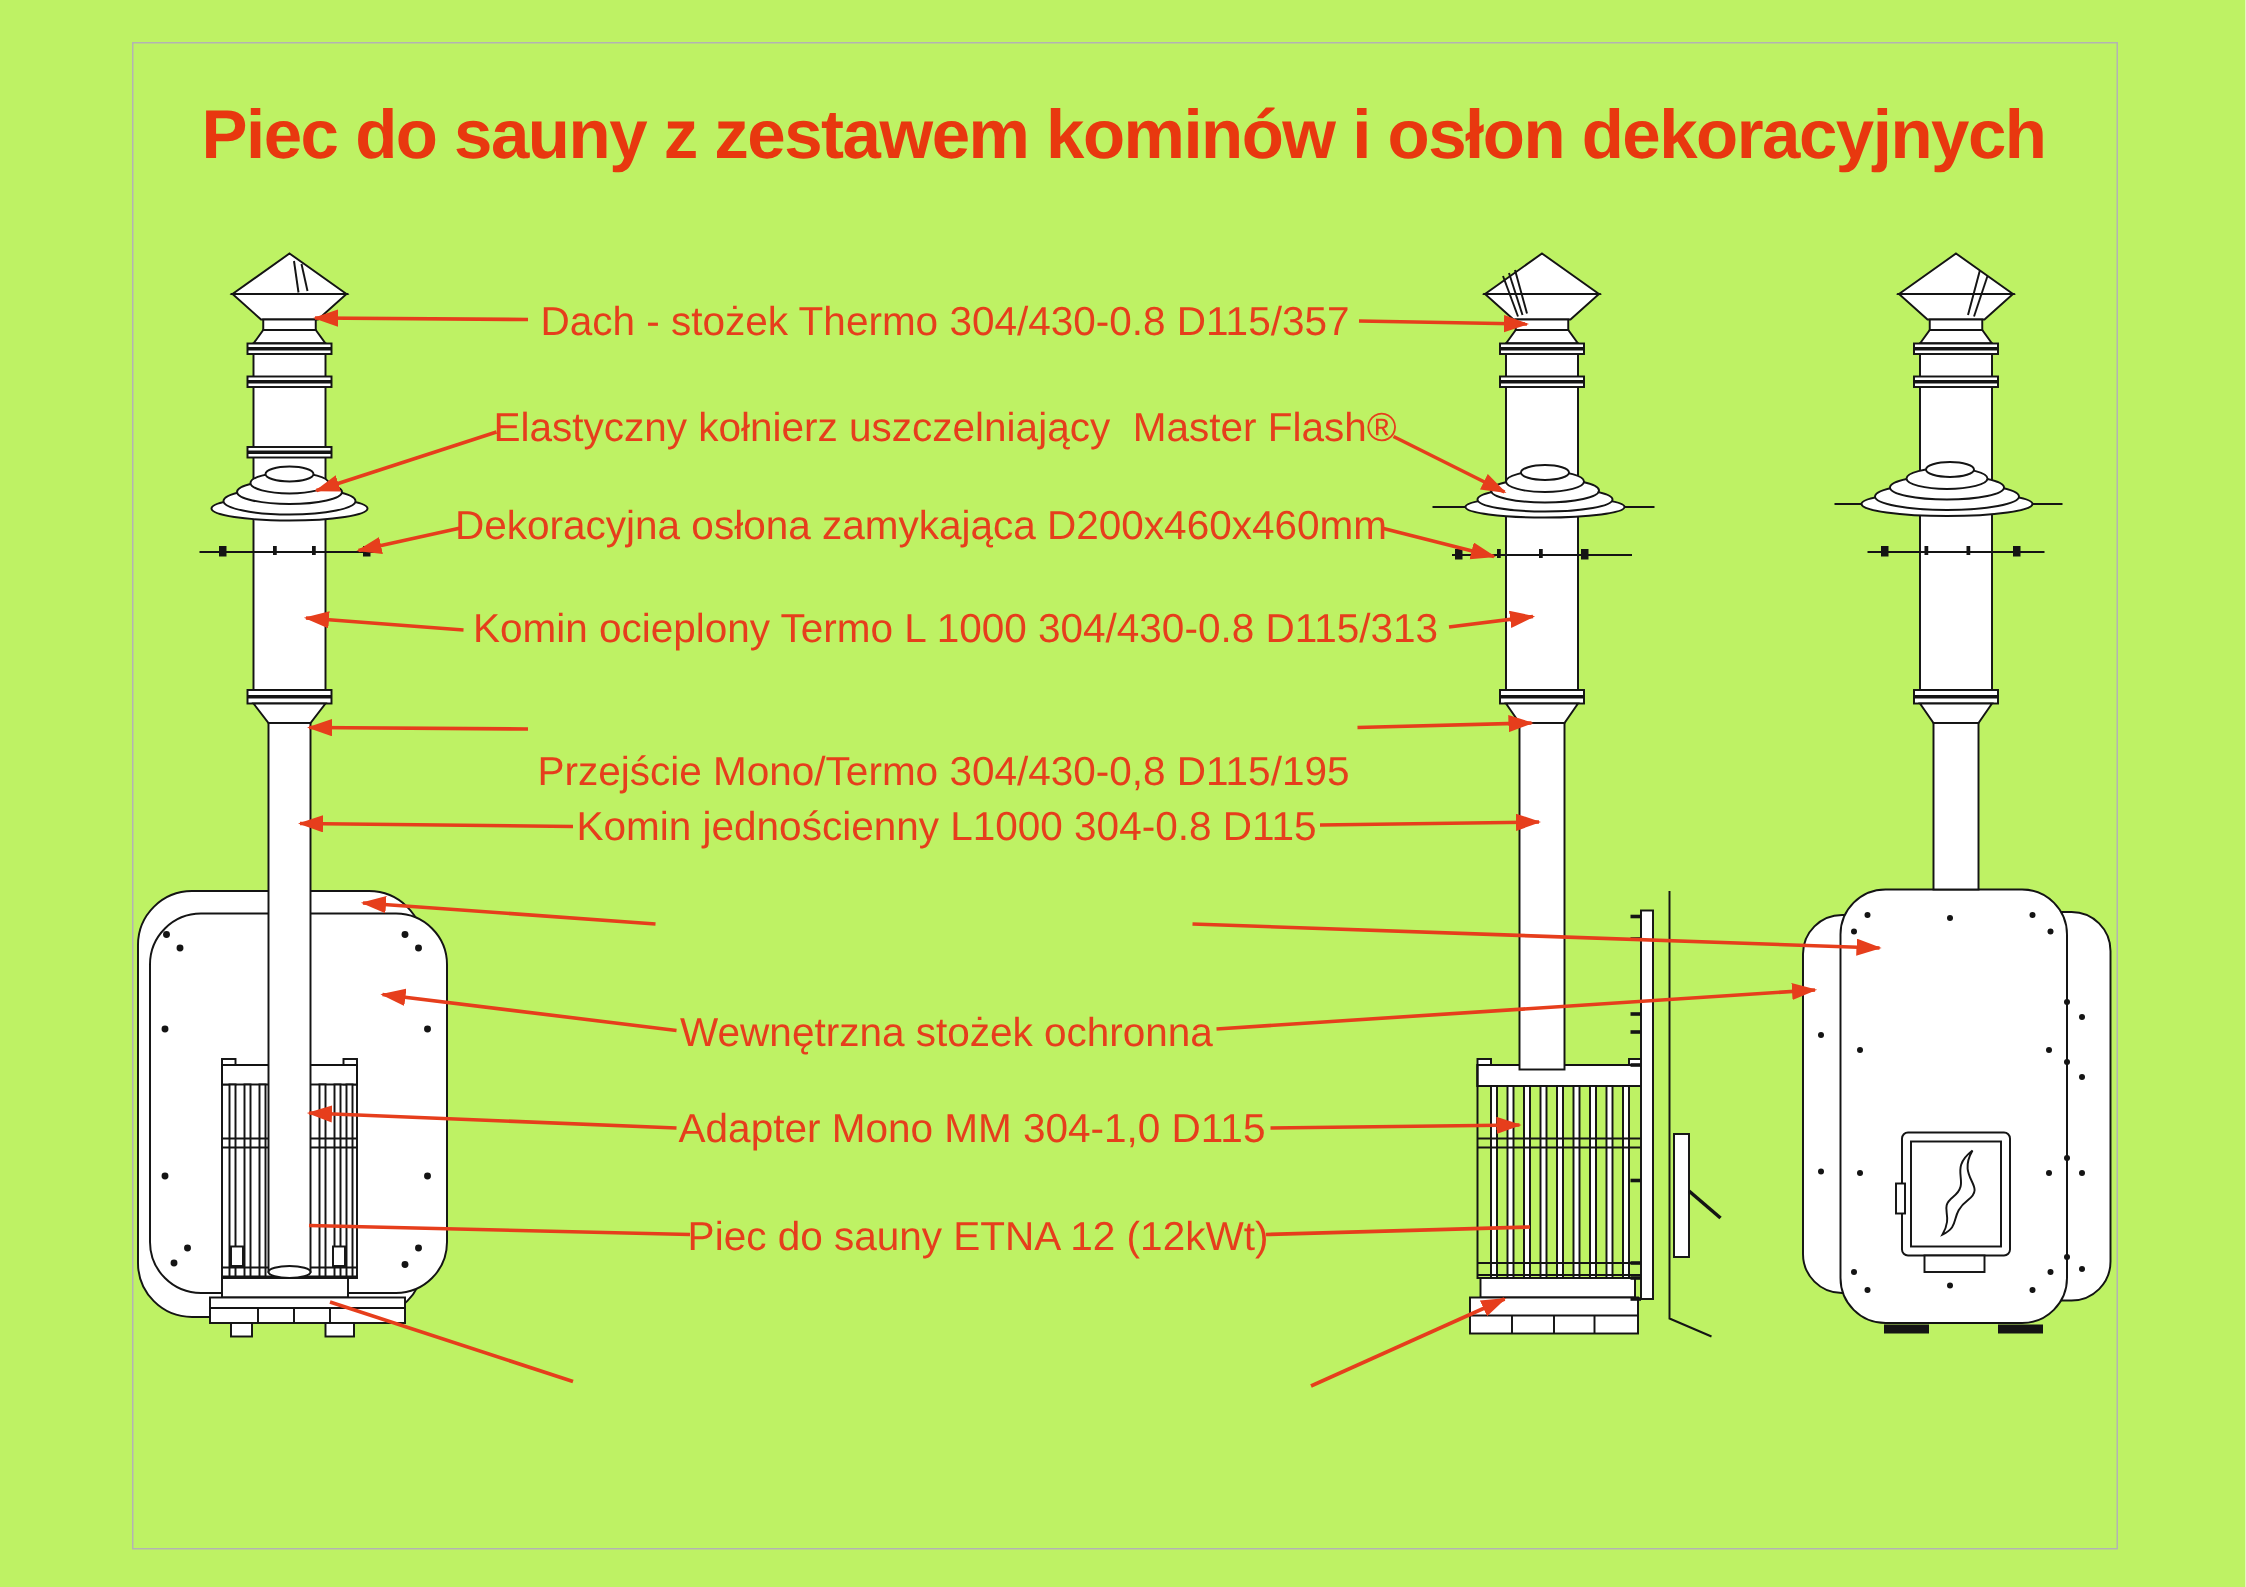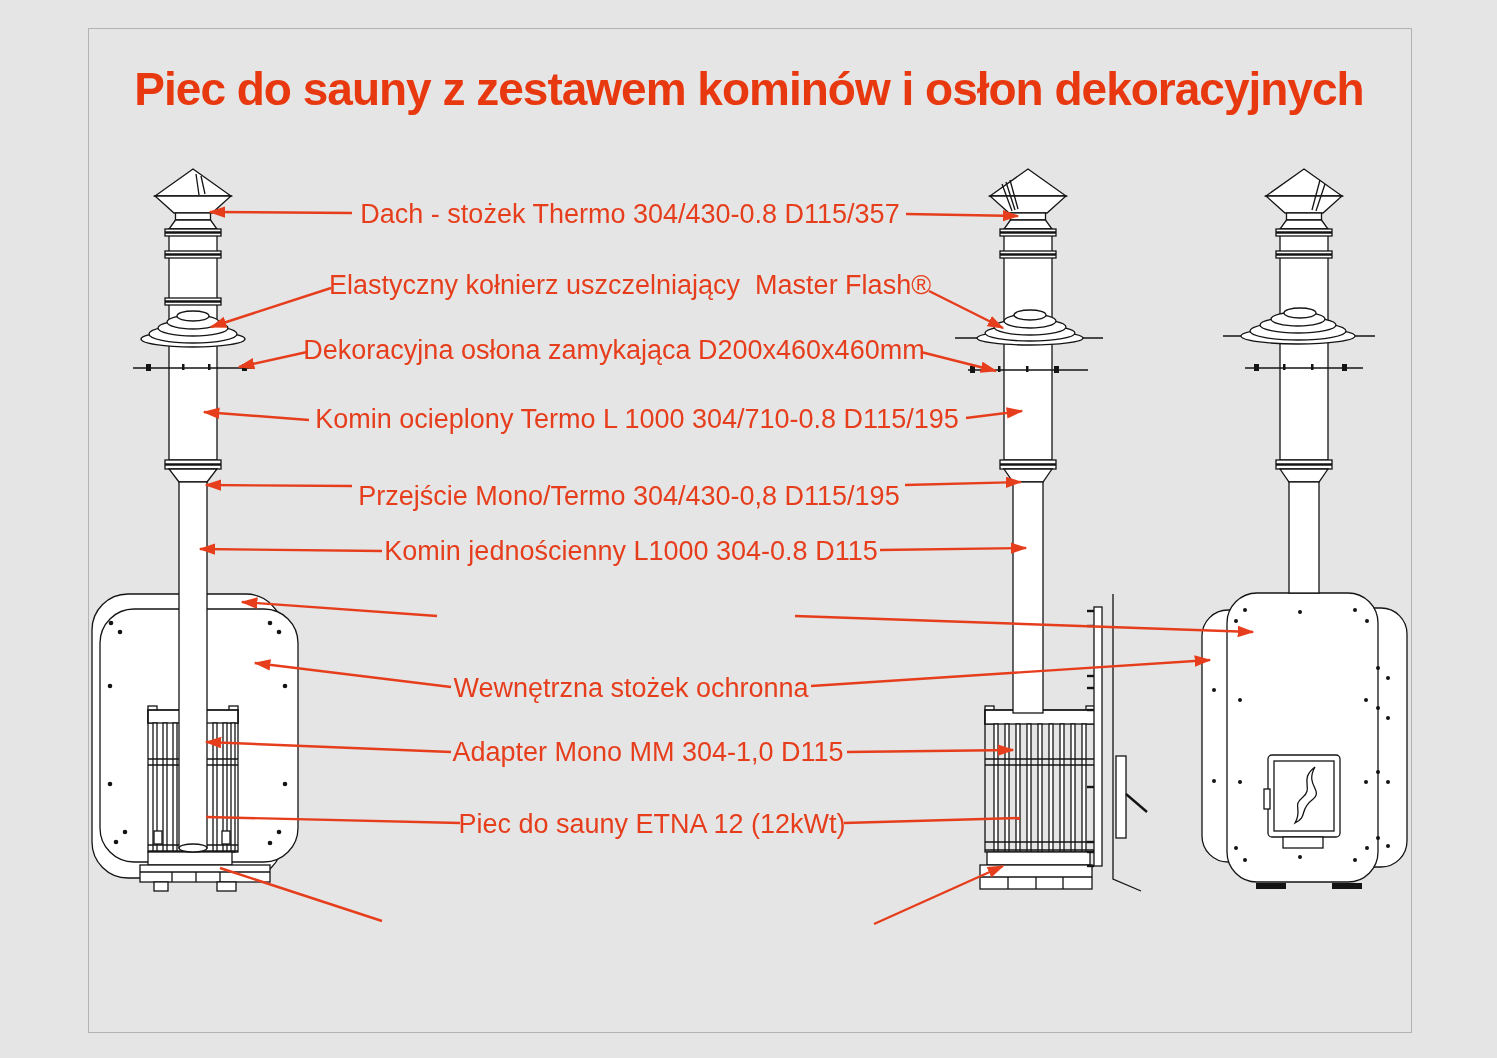--- a/index.html
+++ b/index.html
@@ -1,17 +1,17 @@
 <!DOCTYPE html>
 <html><head>
 <meta charset="utf-8">
 <style>
   html,body{margin:0;padding:0;background:#ffffff;width:1497px;height:1058px;overflow:hidden;
     font-family:"Liberation Sans", sans-serif;}
-  #stage{position:relative;width:1497px;height:1058px;background:#e5e5e5;}
+  #stage{position:relative;width:1497px;height:1058px;background:#bef264;}
   #frame{position:absolute;left:88px;top:28px;width:1322px;height:1003px;border:1px solid #b3b3b3;}
   #title{position:absolute;left:90px;top:62px;width:1318px;text-align:center;
     font-size:46px;font-weight:bold;letter-spacing:-1px;color:#e8380f;white-space:nowrap;}
   .label{position:absolute;transform:translateX(-50%);color:#e63e1c;font-size:27px;
     line-height:1;white-space:pre;}
   svg{position:absolute;left:0;top:0;}
   .k{fill:#ffffff;stroke:#141414;stroke-width:1.3px;}
   .kl{fill:none;stroke:#141414;stroke-width:1.3px;}
   .bd{fill:none;stroke:#141414;stroke-width:2.4px;}
   .dot{fill:#141414;stroke:none;}
@@ -283,19 +283,19 @@
       <line class="red" x1="382" y1="921" x2="220" y2="868"></line>
       <line class="red" x1="874" y1="924" x2="1003" y2="866" marker-end="url(#arr)"></line>
     </g>
   </svg>
 
   <div id="title">Piec do sauny z zestawem kominów i osłon dekoracyjnych</div>
 
   <div class="label" style="left:630px;top:201px">Dach - stożek Thermo 304/430-0.8 D115/357</div>
   <div class="label" style="left:630px;top:272px">Elastyczny kołnierz uszczelniający  Master Flash®</div>
   <div class="label" style="left:614px;top:337px">Dekoracyjna osłona zamykająca D200x460x460mm</div>
-  <div class="label" style="left:637px;top:406px">Komin ocieplony Termo L 1000 304/710-0.8 D115/195</div>
-  <div class="label" style="left:629px;top:483px">Przejście Mono/Termo 304/430-0,8 D115/195</div>
+  <div class="label" style="left:637px;top:406px">Komin ocieplony Termo L 1000 304/430-0.8 D115/313</div>
+  <div class="label" style="left:629px;top:501px">Przejście Mono/Termo 304/430-0,8 D115/195</div>
   <div class="label" style="left:631px;top:538px">Komin jednościenny L1000 304-0.8 D115</div>
   <div class="label" style="left:631px;top:675px">Wewnętrzna stożek ochronna</div>
   <div class="label" style="left:648px;top:739px">Adapter Mono MM 304-1,0 D115</div>
   <div class="label" style="left:652px;top:811px">Piec do sauny ETNA 12 (12kWt)</div>
 </div>
 
 </body></html>

